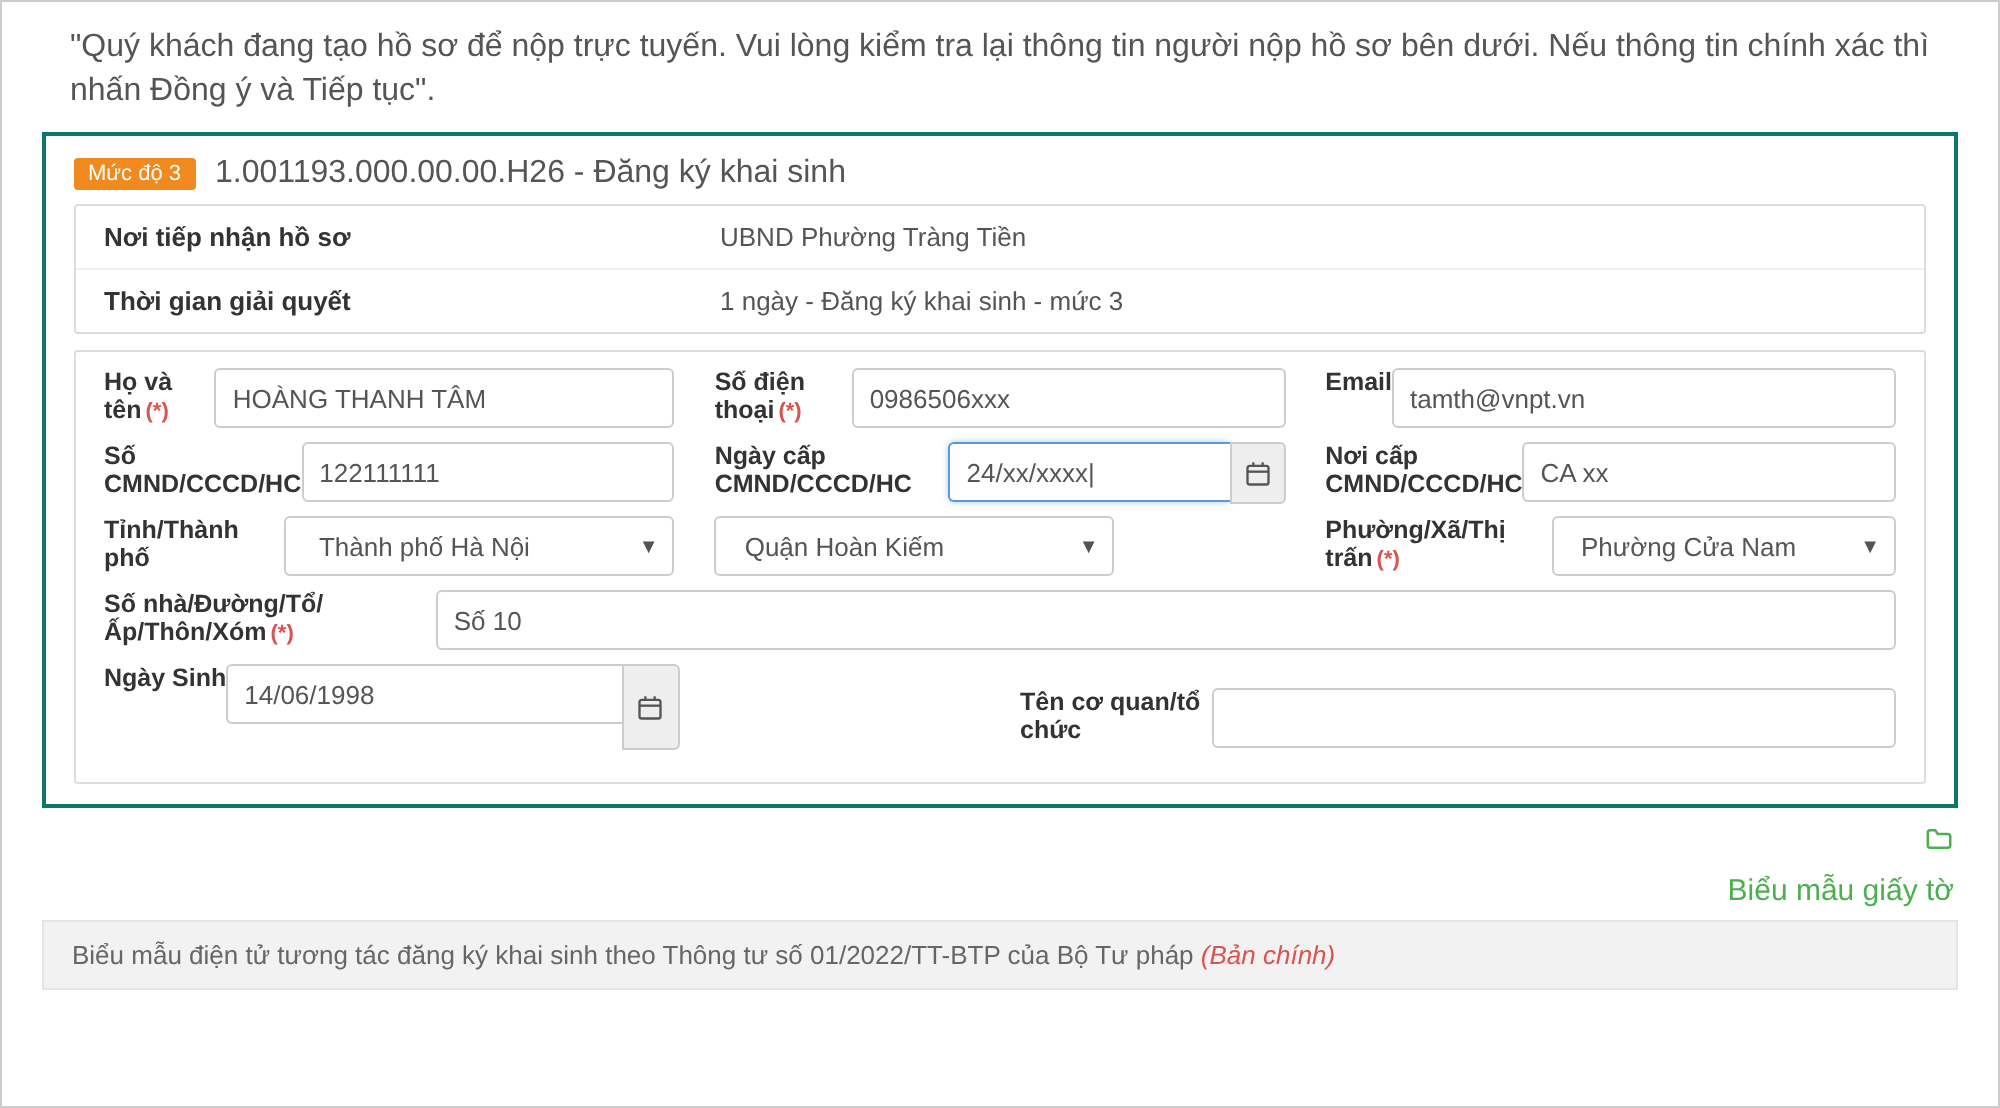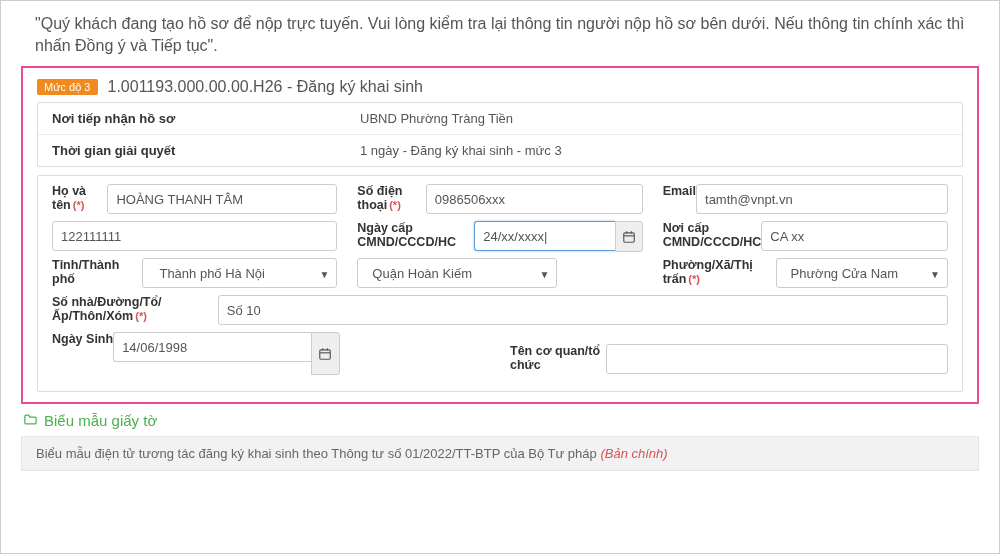--- a/index.html
+++ b/index.html
@@ -20,21 +20,21 @@
     overflow: hidden;
     padding: 0 18px;
   }
   .intro {
     margin: 12px 16px 10px 16px;
     font-size: 16px;
     color: #555;
     line-height: 1.35;
   }
   .redbox {
-    border: 2px solid #ec4899;
+    border: 2px solid #0f766e;
     margin: 0 2px;
     padding: 10px 14px 10px 14px;
   }
   .proc-header {
     display: flex;
     align-items: center;
     gap: 10px;
     margin-bottom: 6px;
   }
   .level-badge {
@@ -140,22 +140,23 @@
     transform: translateY(-50%);
     font-size: 10px;
     color: #555;
     pointer-events: none;
   }
   .section-title {
     color: #4caf50;
     font-size: 15px;
     margin: 8px 4px 6px 4px;
     display: flex;
-    align-items: flex-start;
+    align-items: flex-end;
     gap: 6px;
+    flex-direction: column;
   }
   .doc-row {
     background: #f2f2f2;
     border: 1px solid #e5e5e5;
     padding: 9px 14px;
     color: #666;
     font-size: 13px;
     margin: 0 2px;
   }
   .doc-main {
@@ -204,20 +205,21 @@
           <input class="form-input" value="0986506xxx" style="">
         </div>
         <div class="form-col">
           <label class="form-label">Email</label>
           <input class="form-input" value="tamth@vnpt.vn" style="">
         </div>
       </div>
 
       <div class="form-row">
         <div class="form-col">
+          <label class="form-label">Số CMND/CCCD/HC</label>
           <input class="form-input" value="122111111" style="">
         </div>
         <div class="form-col">
           <label class="form-label">Ngày cấp CMND/CCCD/HC</label>
           <div class="date-wrapper">
             <input class="form-input active" value="24/xx/xxxx|" style="">
             <div class="date-icon-btn">
               <svg width="14" height="14" viewBox="0 0 24 24" fill="none" stroke="#555" stroke-width="2">
                   <rect x="3" y="5" width="18" height="16" rx="2"></rect>
                   <line x1="3" y1="10" x2="21" y2="10"></line>

